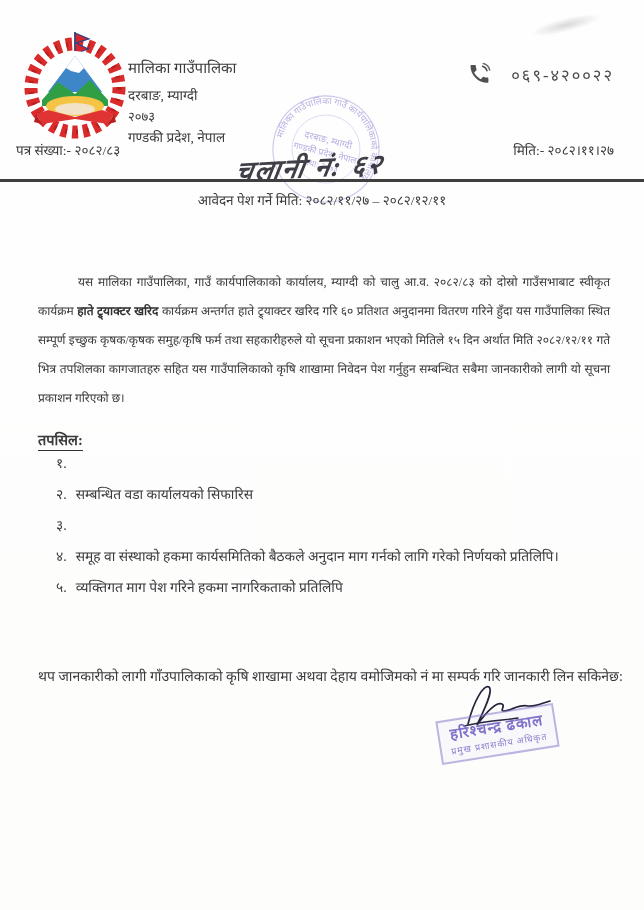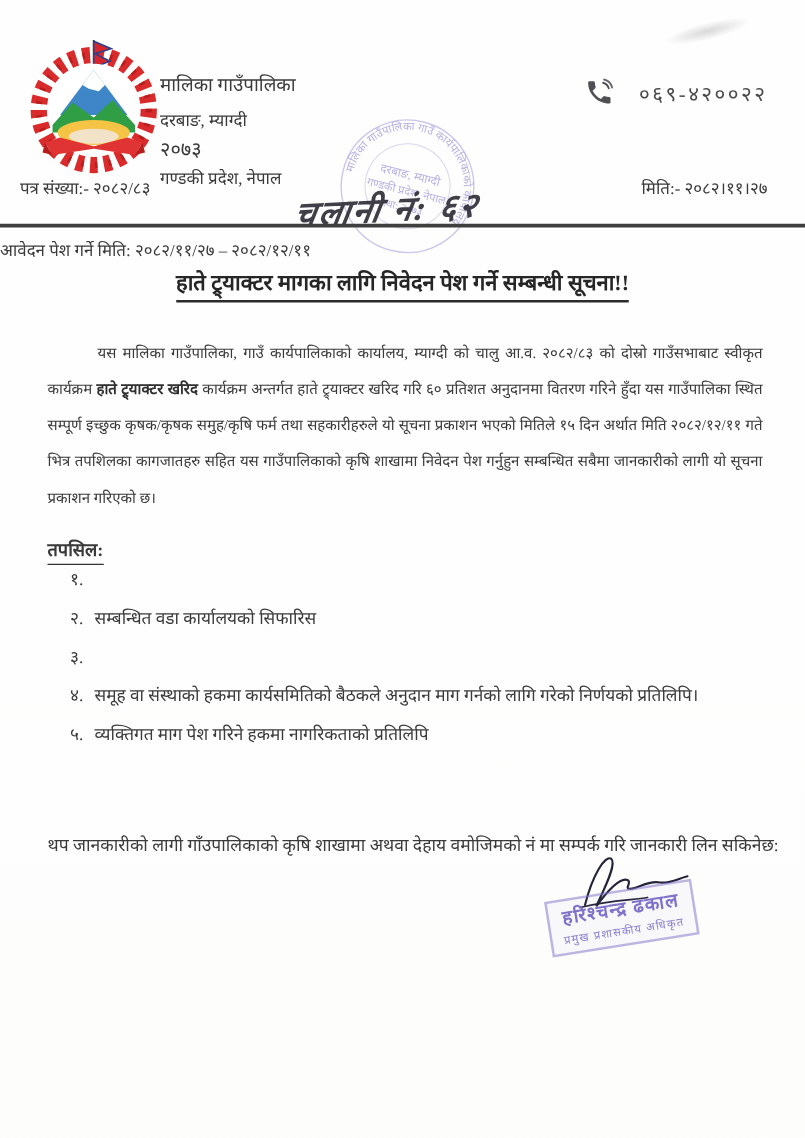--- a/index.html
+++ b/index.html
@@ -12,21 +12,21 @@
     color:#3a3a3a;
   }
   .page{position:absolute;inset:0;background:linear-gradient(180deg,#fefefe 0%,#fdfdfc 100%);}
 
   
   .emblem{position:absolute;left:20px;top:30px;width:110px;height:112px;}
   .org-block{position:absolute;left:128px;top:38px;width:370px;margin-top:19px;}
   .org-line1{font-size:15px;color:#3b3b3b;white-space:nowrap;}
   .org-line2{font-size:21px;font-weight:bold;color:#2e2e2e;margin-top:6px;white-space:nowrap;}
   .org-line3{font-size:13.5px;margin-top:9px;white-space:nowrap;}
-  .org-line4{font-size:16px;margin-top:3px;white-space:nowrap;font-family:Liberation Serif, serif;}
+  .org-line4{font-size:13px;margin-top:3px;white-space:nowrap;font-family:Liberation Serif, serif;}
   .org-line5{font-size:13.5px;margin-top:3px;white-space:nowrap;}
   .phone-block{position:absolute;right:30px;top:62px;display:flex;align-items:center;gap:20px;}
   .phone-icon{width:24px;height:24px;}
   .phone-number{font-size:16.5px;letter-spacing:2px;color:#4a4a4a;white-space:nowrap;}
   .letter-no{position:absolute;left:16px;top:141px;font-size:13.5px;white-space:nowrap;}
   .doc-date{position:absolute;right:30px;top:141px;font-size:13.5px;white-space:nowrap;}
 
   
   .round-stamp{position:absolute;left:266px;top:88px;width:120px;height:122px;opacity:.62;transform:rotate(14deg);pointer-events:none;}
   .round-stamp text{fill:#8a7fd0;}
@@ -35,21 +35,21 @@
   .dispatch-hand{
     position:absolute;left:236px;top:148px;
     font-size:27px;font-style:italic;font-weight:bold;
     color:#26242e;opacity:.88;
     transform:rotate(-3deg) skewX(-12deg);
     white-space:nowrap;letter-spacing:2px;
   }
 
   .rule{position:absolute;left:0;top:179px;width:644px;height:3px;background:#3f3f3f;}
 
-  .app-window{position:absolute;left:0;top:191px;width:644px;font-size:13.5px;color:#3b3b3b;white-space:nowrap;}
+  .app-window{position:absolute;left:0;top:191px;width:644px;text-align:center;font-size:13.5px;color:#3b3b3b;white-space:nowrap;}
 
   .notice-title{position:absolute;left:0;top:213px;width:644px;text-align:center;}
   .notice-title span{
     display:inline-block;font-size:17.5px;font-weight:bold;color:#262626;
     border-bottom:2px solid #2b2b2b;padding-bottom:3px;white-space:nowrap;
   }
 
   .body-par{
     position:absolute;left:38px;top:268px;width:572px;
     font-size:12px;line-height:29px;text-align:justify;text-indent:40px;color:#3a3a3a;
@@ -153,23 +153,20 @@
     <text x="60" y="67" text-anchor="middle" font-size="9">गण्डकी प्रदेश, नेपाल</text>
     <text x="60" y="80" text-anchor="middle" font-size="8.5">स्था: २०७३</text>
   </svg>
 
   <div class="dispatch-hand">चलानी नं: ६२</div>
 
   <div class="rule"></div>
 
   <div class="app-window">आवेदन पेश गर्ने मिति: २०८२/११/२७ – २०८२/१२/११</div>
 
-  <div class="notice-title">
-    <span>हाते ट्र्याक्टर मागका लागि निवेदन पेश गर्ने सम्बन्धी सूचना!!</span>
-  </div>
 
   <div class="body-par"><span>यस मालिका गाउँपालिका, गाउँ कार्यपालिकाको कार्यालय, म्याग्दी को चालु आ.व. २०८२/८३ को दोस्रो गाउँसभाबाट स्वीकृत कार्यक्रम </span><b>हाते ट्र्याक्टर खरिद</b><span> कार्यक्रम अन्तर्गत हाते ट्र्याक्टर खरिद गरि ६० प्रतिशत अनुदानमा वितरण गरिने हुँदा यस गाउँपालिका स्थित सम्पूर्ण इच्छुक कृषक/कृषक समुह/कृषि फर्म तथा सहकारीहरुले यो सूचना प्रकाशन भएको मितिले १५ दिन अर्थात मिति २०८२/१२/११ गते भित्र तपशिलका कागजातहरु सहित यस गाउँपालिकाको कृषि शाखामा निवेदन पेश गर्नुहुन सम्बन्धित सबैमा जानकारीको लागी यो सूचना प्रकाशन गरिएको छ।</span></div>
 
   <div class="tapasil-head">
     <span>तपसिल:</span>
   </div>
 
   <div class="tapasil-list">
     <div class="tapasil-item">
       <span class="tapasil-num">१.</span>

